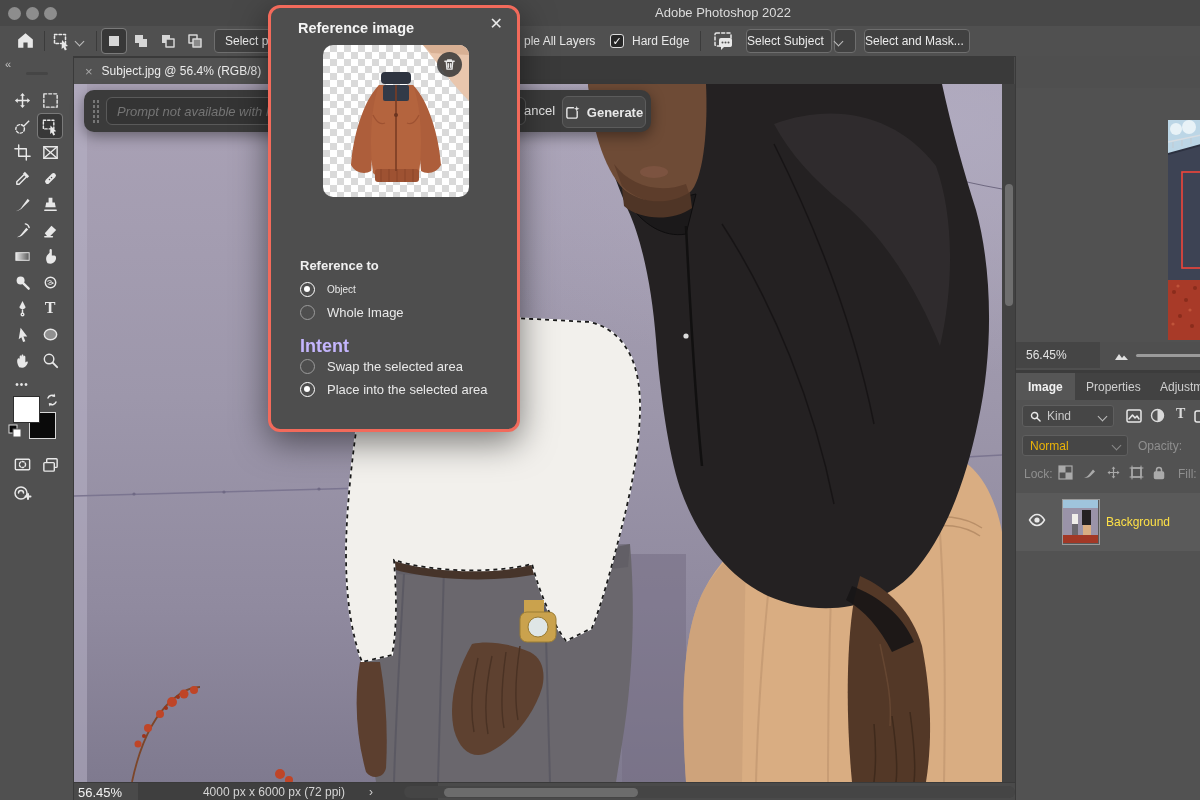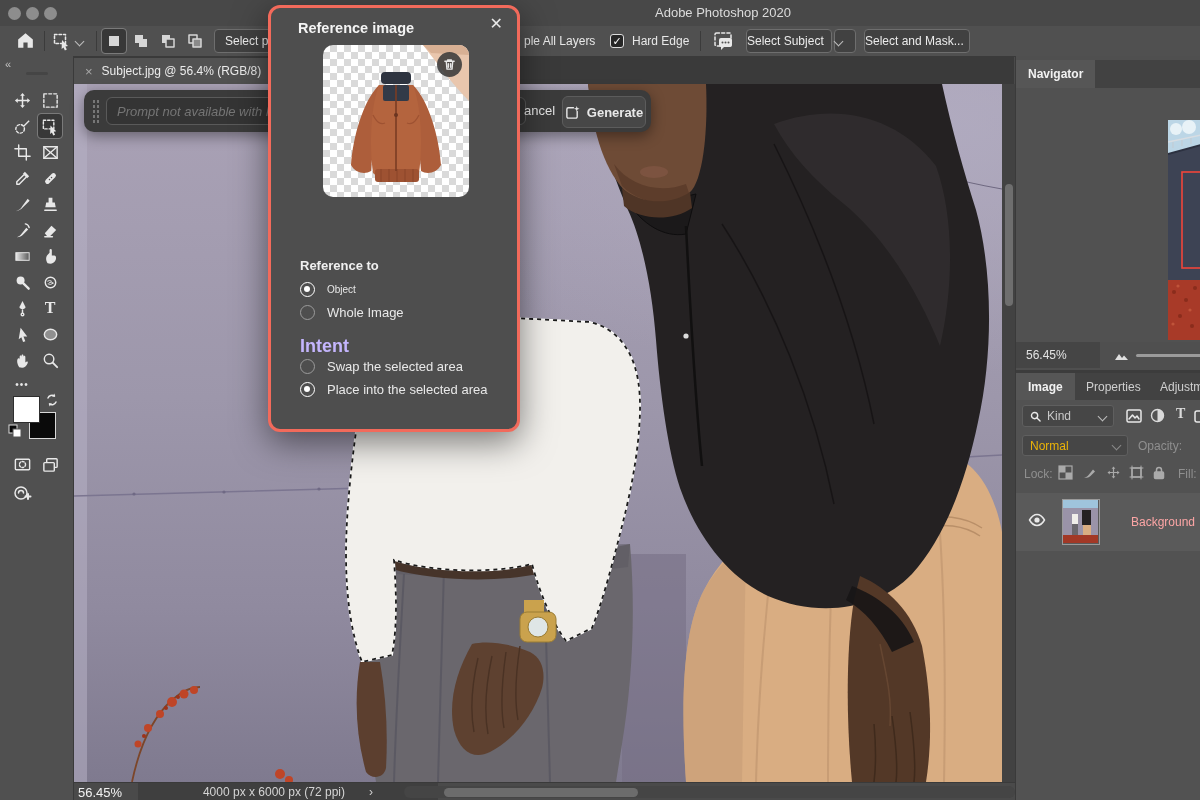--- a/index.html
+++ b/index.html
@@ -34,21 +34,21 @@
 </style>
 </head>
 <body>
 
 <div class="stage">
 
   <div class="abs" style="left:0;top:0;width:1200px;height:26px;background:#484848;border-bottom:1px solid #393939">
     <div class="abs" style="left:8px;top:7px;width:13px;height:13px;border-radius:50%;background:#8d8d8d"></div>
     <div class="abs" style="left:26px;top:7px;width:13px;height:13px;border-radius:50%;background:#8d8d8d"></div>
     <div class="abs" style="left:44px;top:7px;width:13px;height:13px;border-radius:50%;background:#8d8d8d"></div>
-    <div class="abs txt" style="left:655px;top:5px;font-size:13px;color:#dcdcdc">Adobe Photoshop 2020</div>
+    <div class="abs txt" style="left:655px;top:5px;font-size:13px;color:#dcdcdc">Adobe Photoshop 2022</div>
   </div>
 
   <div class="abs" style="left:0;top:26px;width:1200px;height:30px;background:#505050;border-bottom:1px solid #3a3a3a">
     <div class="abs" style="left:15px;top:4px">
       <svg class="ic" width="21" height="21" viewBox="0 0 20 20">
           <path d="M3 9 L10 3 L17 9 V17 H12 V12 H8 V17 H3 Z" fill="#e8e8e8" stroke="none"></path>
         </svg>
     </div>
     <div class="sep" style="left:44px;top:5px;height:20px"></div>
     <div class="abs" style="left:52px;top:3px;width:40px;height:24px;display:flex;align-items:center;gap:4px">
@@ -464,25 +464,20 @@
     </div>
   </div>
 
   <div class="abs" style="left:1002px;top:84px;width:13px;height:698px;background:#424242">
     <div class="abs" style="left:2.5px;top:100px;width:8px;height:122px;background:#6e6e6e;border-radius:4px"></div>
   </div>
 
   <div class="abs" style="left:1015px;top:56px;width:185px;height:744px;background:#4f4f4f;border-left:1px solid #3a3a3a;overflow:hidden">
 
     <div class="abs" style="left:0;top:0;width:185px;height:314px">
-      <div class="abs" style="left:0;top:4px;width:185px;height:28px;background:#424242">
-        <div class="paneltab active" style="left:0">
-          <span>Navigator</span>
-        </div>
-      </div>
       <div class="abs" style="left:0;top:32px;width:185px;height:254px;background:#515151">
         <div class="abs" style="left:152px;top:32px;width:33px;height:220px">
           <svg width="33" height="220" viewBox="0 0 33 220">
             <rect width="33" height="34" fill="#bcd6e6"></rect>
             <circle cx="8" cy="9" r="6" fill="#e8f2f7"></circle>
               <circle cx="21" cy="7" r="7" fill="#e8f2f7"></circle>
             <path d="M0,22 L33,15" stroke="#d8dde2" stroke-width="1.5" fill="none"></path>
             <path d="M5,22 v6 M14,20 v6 M23,18 v6" stroke="#c3cad1" stroke-width="1" fill="none"></path>
             <path d="M0,34 L33,25 L33,160 L0,165 Z" fill="#3d4354"></path>
             <path d="M0,34 L33,25" stroke="#2c3140" stroke-width="2" fill="none"></path>
@@ -605,21 +600,21 @@
           <svg width="35" height="43" viewBox="0 0 35 43">
             <rect width="35" height="8" fill="#9fc4dc"></rect>
             <rect y="8" width="35" height="27" fill="#9a93a8"></rect>
             <rect x="9" y="14" width="6" height="10" fill="#f0eeea"></rect>
             <rect x="9" y="24" width="6" height="11" fill="#6a676d"></rect>
             <rect x="19" y="10" width="9" height="15" fill="#242122"></rect>
             <rect x="20" y="25" width="8" height="10" fill="#d9ad82"></rect>
             <rect y="35" width="35" height="8" fill="#a23826"></rect>
           </svg>
         </div>
-        <span class="txt" style="margin-left:31px;font-size:12px;color:#fca5a5">Background</span>
+        <span class="txt" style="margin-left:6px;font-size:12px;color:#fde047">Background</span>
       </div>
     </div>
   </div>
 
   <div class="abs" style="left:74px;top:782px;width:941px;height:18px;background:#4a4a4a;border-top:1px solid #3a3a3a;box-sizing:border-box">
     <span class="abs txt" style="left:4px;top:2px;font-size:13px;color:#f2f2f2">56.45%</span>
     <div class="abs" style="left:64px;top:0;width:300px;height:17px;background:#3f3f3f;display:flex;align-items:center;justify-content:center;gap:24px">
       <span class="txt" style="font-size:12px;color:#d4d4d4">4000 px x 6000 px (72 ppi)</span>
       <span style="font-size:12px;color:#cfcfcf">›</span>
     </div>

